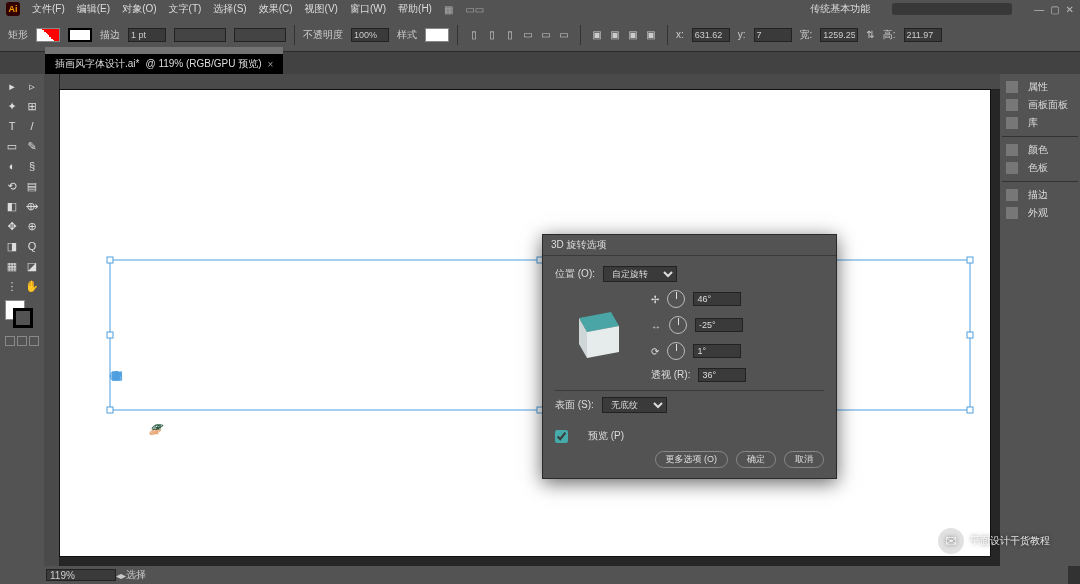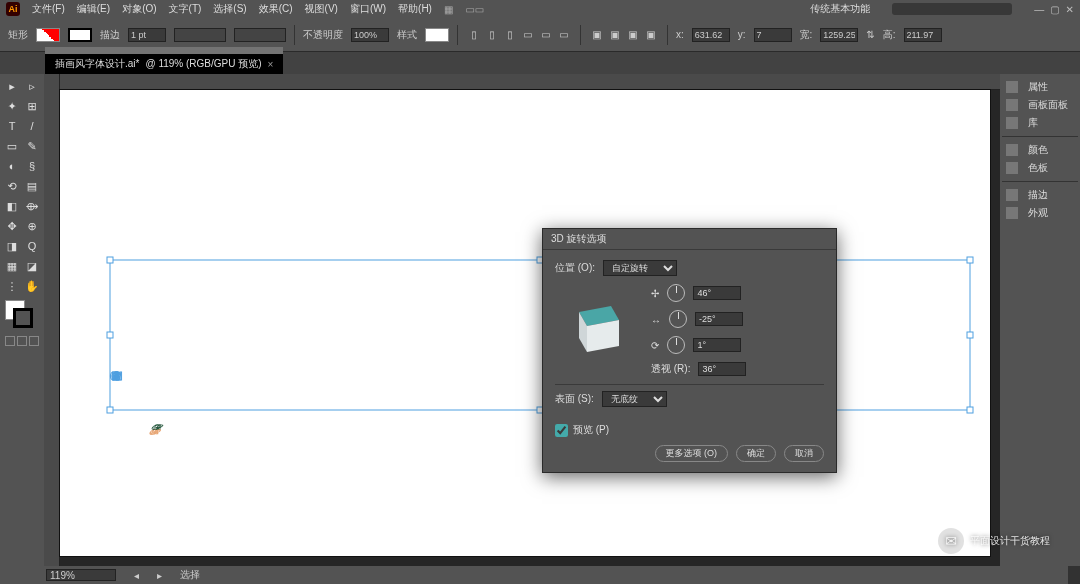--- a/index.html
+++ b/index.html
@@ -40,40 +40,40 @@
 .canvas-wrap { flex:1; background:#262626; position:relative; overflow:hidden; }
 .ruler-h { position:absolute; top:0; left:16px; right:0; height:16px; background:#4a4a4a; border-bottom:1px solid #222; }
 .ruler-v { position:absolute; top:0; left:0; bottom:0; width:16px; background:#4a4a4a; border-right:1px solid #222; }
 .artboard { position:absolute; top:16px; left:16px; right:10px; bottom:10px; background:#fff; box-shadow:0 0 0 1px #111; }
 
 .panels { width:80px; background:#535353; color:#ddd; padding:4px 2px; }
 .panels .prow { display:flex; align-items:center; gap:10px; padding:2px 4px; font-size:9px; cursor:pointer; }
 .panels .prow .ic { width:12px; height:12px; background:#777; display:inline-block; }
 .panels .divider { height:1px; background:#333; margin:4px 0; }
 
-.status { position:absolute; left:0; right:12px; bottom:0; height:18px; background:#535353; color:#ccc; display:flex; align-items:center; padding:0 46px; gap:18px; font-size:9px; }
+.status { position:absolute; left:0; right:12px; bottom:0; height:18px; background:#535353; color:#ccc; display:flex; align-items:center; padding:0 46px; font-size:9px; }
 .status .field { width:70px; height:12px; background:#3a3a3a; border:1px solid #222; padding:0 3px; }
 
 
 .art { position:absolute; top:170px; left:50px; width:860px; height:200px; }
 .art svg { width:100%; height:100%; overflow:visible; }
 
 
-.dialog { position:absolute; top:228px; left:542px; width:295px; background:#535353; color:#ddd; box-shadow:0 4px 18px rgba(0,0,0,.6); border:1px solid #2a2a2a; }
+.dialog { position:absolute; top:234px; left:542px; width:295px; background:#535353; color:#ddd; box-shadow:0 4px 18px rgba(0,0,0,.6); border:1px solid #2a2a2a; }
 .dialog .dtitle { background:#535353; padding:3px 8px; font-size:10px; border-bottom:1px solid #3a3a3a; }
 .dialog .dbody { padding:10px 12px 8px; }
 .dialog .row { display:flex; align-items:center; gap:8px; margin-bottom:8px; }
 .dialog select.sel { background:#3a3a3a; color:#ddd; border:1px solid #222; height:16px; font-size:9px; padding:0 12px 0 4px; }
 .dialog .cube { width:82px; height:82px; display:flex; align-items:center; justify-content:center; }
 .dialog .dial { width:18px; height:18px; border:1px solid #bbb; border-radius:50%; position:relative; background:#535353; }
 .dialog .dial::after { content:""; position:absolute; width:1px; height:7px; background:#ddd; top:1px; left:50%; transform-origin:bottom; }
 .dialog .valbox { width:48px; height:14px; background:#3a3a3a; border:1px solid #222; color:#ddd; font-size:9px; padding:0 3px; display:flex; align-items:center; }
 .dialog .btns { display:flex; justify-content:flex-end; gap:8px; padding:0 12px 10px; }
 .dialog .btn { border:1px solid #888; border-radius:9px; padding:1px 10px; font-size:9px; color:#ddd; background:transparent; cursor:pointer; }
-.dialog .chk { display:flex; align-items:center; gap:5px; padding:0 12px 8px; font-size:9px; }
+.dialog .chk { display:flex; align-items:center; gap:20px; padding:0 12px 8px; font-size:9px; }
 .dialog .chk input { accent-color:#4aa; }
 
 .watermark { position:absolute; right:30px; bottom:30px; color:rgba(255,255,255,.85); font-size:22px; display:flex; align-items:center; gap:6px; text-shadow:0 0 4px rgba(0,0,0,.6); }
 .watermark .wx { width:26px; height:26px; border-radius:50%; background:rgba(180,180,180,.4); display:flex; align-items:center; justify-content:center; font-size:14px; }
 </style>
 </head>
 <body>
 
 <div class="menubar">
   <div class="logo">Ai</div>

